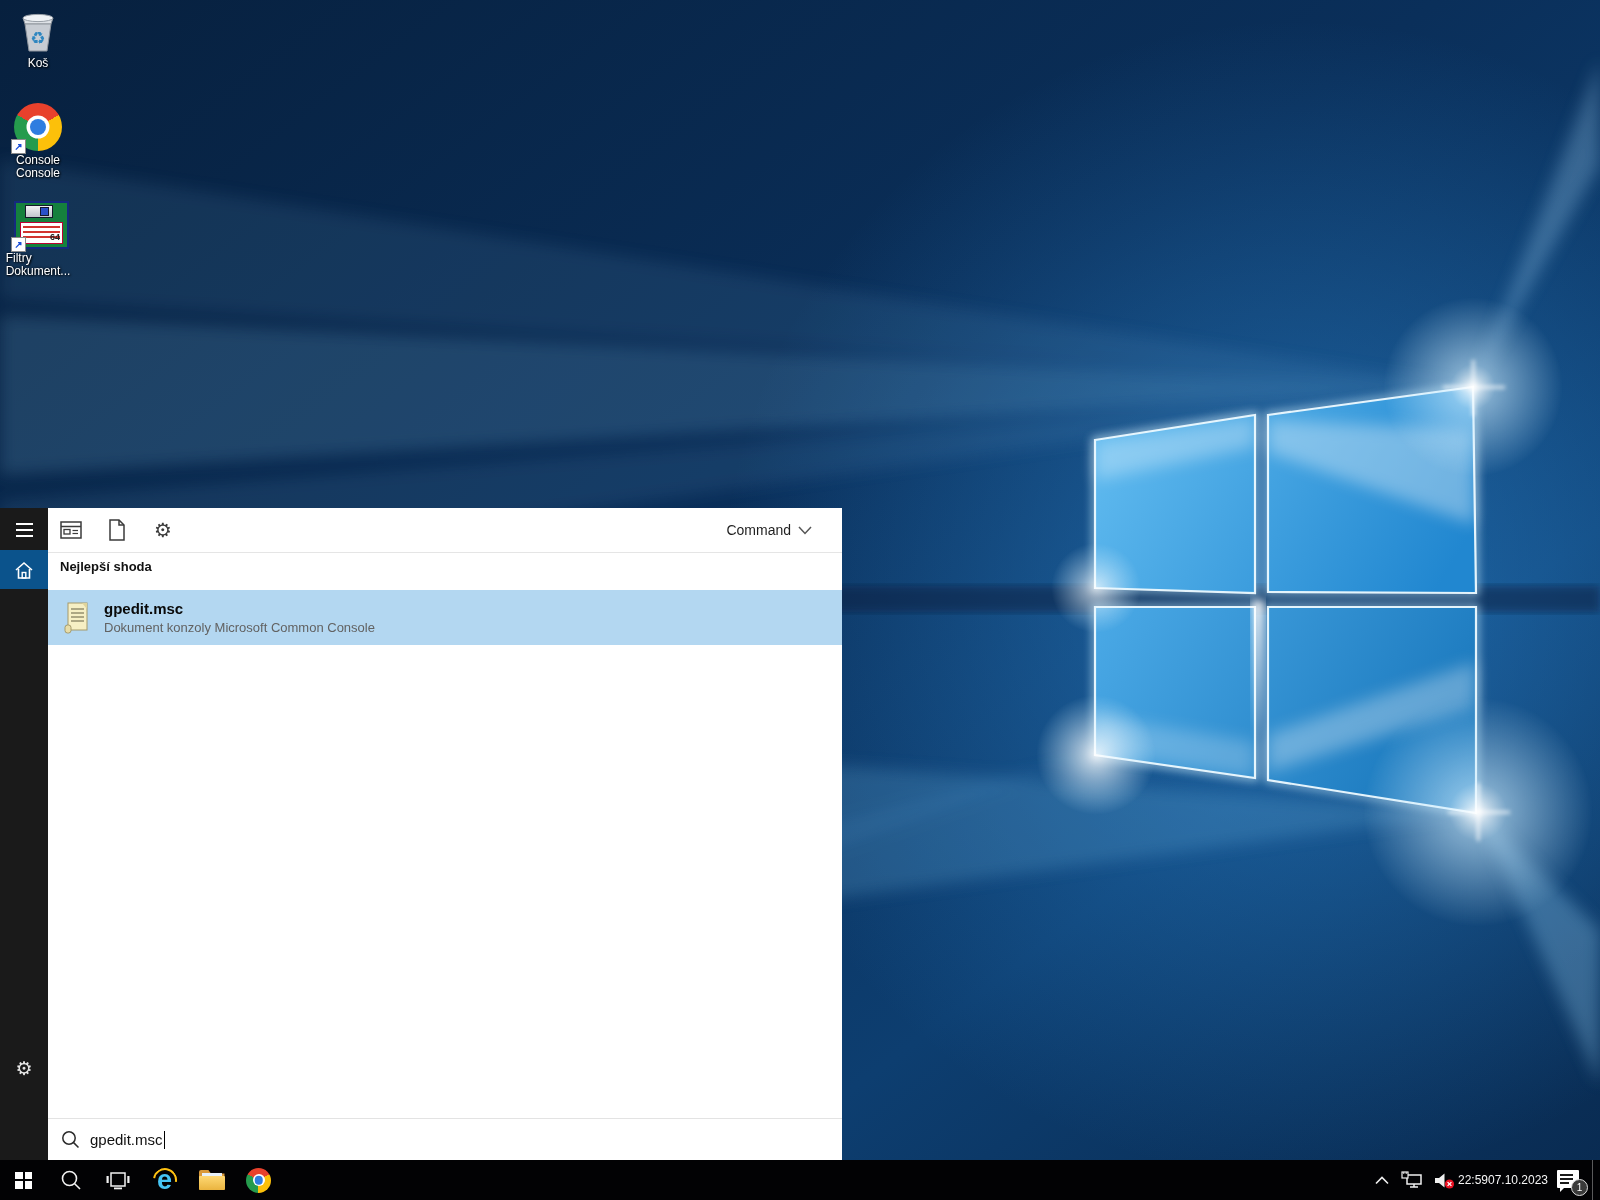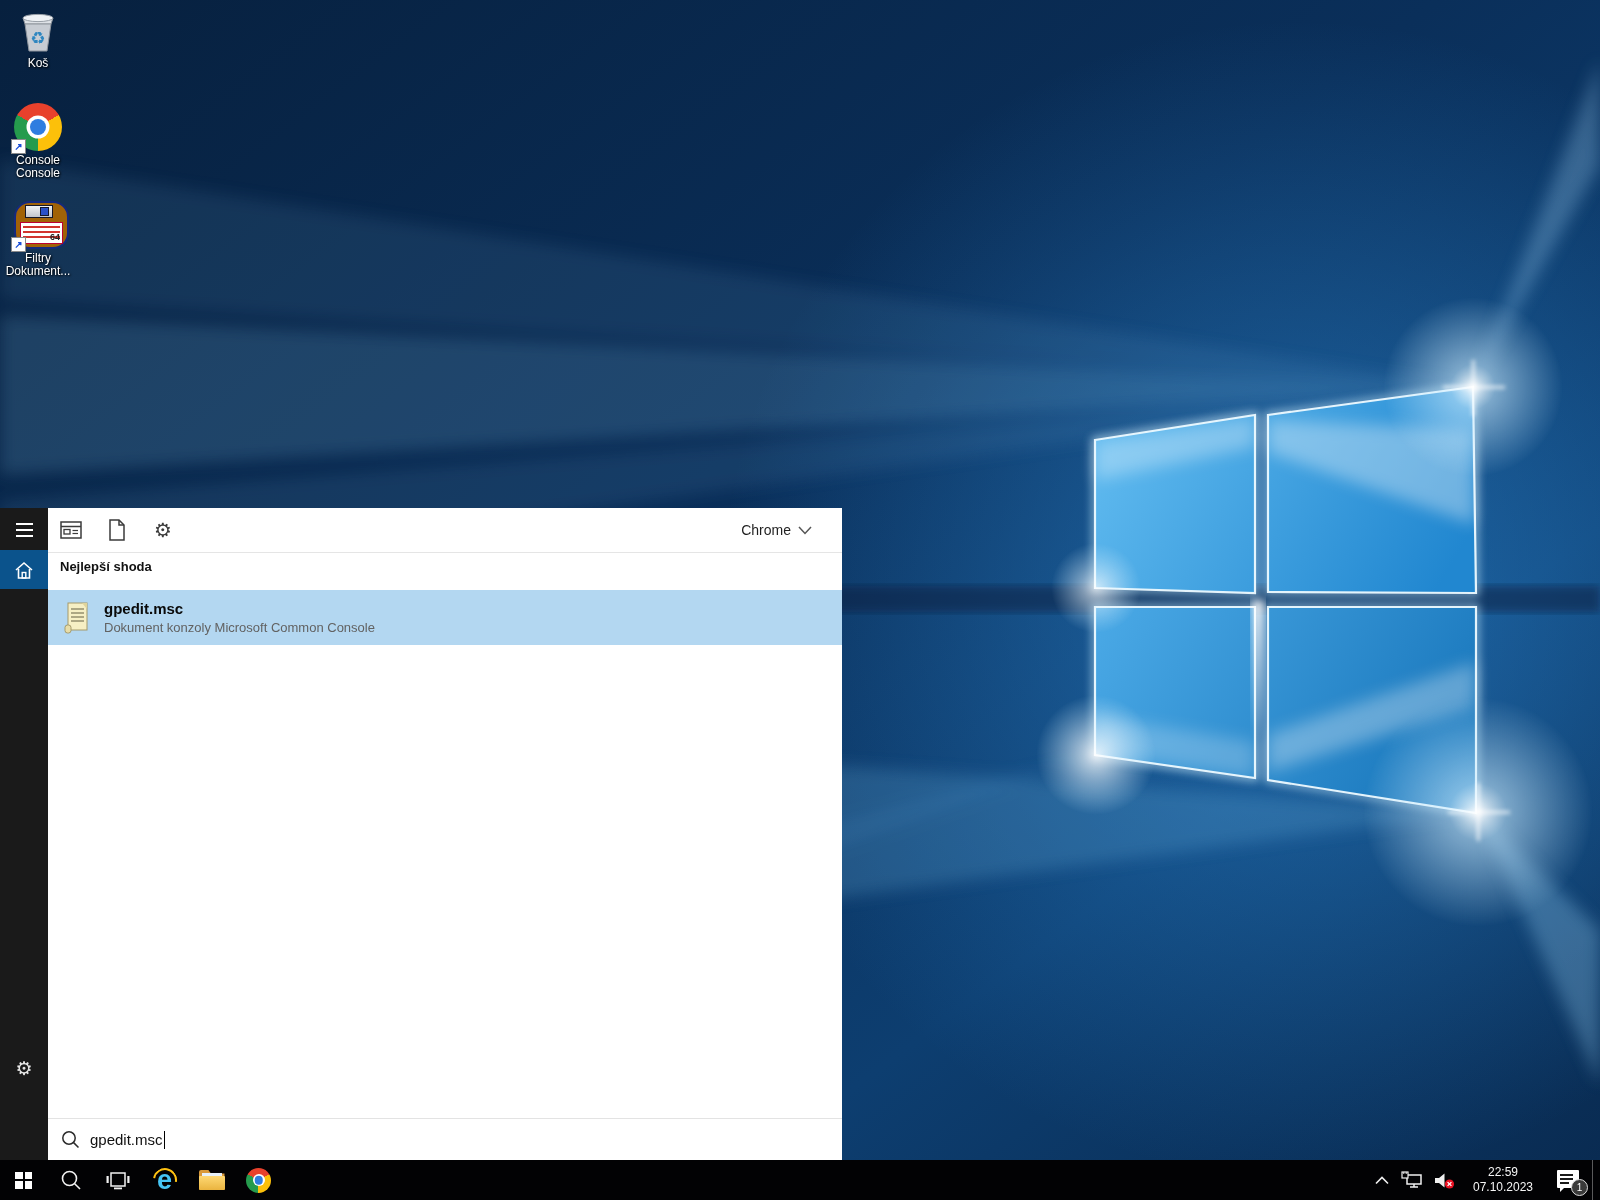--- a/index.html
+++ b/index.html
@@ -6,31 +6,31 @@
   html,body { width:1600px; height:1200px; overflow:hidden; background:#000;
               font-family:"Liberation Sans", sans-serif; }
   .screen { position:relative; width:1600px; height:1200px; overflow:hidden; }
 
   
   .wallpaper { position:absolute; inset:0; }
 
   
   .desktop-icon { position:absolute; left:2px; width:72px; display:flex;
                   flex-direction:column; align-items:center; gap:3px; cursor:default; }
-  .desktop-icon .dlabel { color:#fff; font-size:12px; line-height:13px; text-align:center;
+  .desktop-icon .dlabel { color:#fff; font-size:12px; line-height:13px; text-align:left;
                   text-shadow:1px 1px 2px rgba(0,0,0,.95), 0 0 3px rgba(0,0,0,.8); }
   .icon-stack { position:relative; width:48px; height:48px; }
   .chrome-ball { width:48px; height:48px; border-radius:50%;
      background:conic-gradient(from 60deg, #fcc00a 0 120deg, #259b4d 0 240deg, #e8412c 0 360deg);
      position:relative; }
   .chrome-ball::before { content:""; position:absolute; left:50%; top:50%; width:23px; height:23px;
      transform:translate(-50%,-50%); background:#fff; border-radius:50%; }
   .chrome-ball::after { content:""; position:absolute; left:50%; top:50%; width:16px; height:16px;
      transform:translate(-50%,-50%); background:#2f7de0; border-radius:50%; }
-  .tc-body { width:55px; height:48px; background:#a16207; border:2px solid #15297e; border-radius:16px; position:relative; }
+  .tc-body { width:55px; height:48px; background:#15803d; border:2px solid #15297e; border-radius:0; position:relative; }
   .tc-shutter { position:absolute; top:2px; left:9px; width:28px; height:13px;
      background:linear-gradient(#f2f2f4,#c2c5cc); border:1px solid #15172b; }
   .tc-shutter::after { content:""; position:absolute; right:3px; top:1px; bottom:1px; width:7px;
      background:#2a50c8; border:1px solid #15172b; }
   .tc-label { position:absolute; left:4px; right:4px; top:19px; bottom:3px; background:#fff;
      border:1px solid #b03; overflow:hidden; }
   .tc-line { height:2px; background:#d2342e; margin:3px 2px 0 2px; }
   .tc-num { position:absolute; right:2px; bottom:1px; font-size:9px; font-weight:bold; color:#222;
      letter-spacing:0; }
   .shortcut-badge { position:absolute; left:-3px; bottom:-3px; width:15px; height:15px; background:#fff;
@@ -70,21 +70,21 @@
   .caret { width:1px; height:18px; background:#000; margin-left:1px; }
 
   
   .taskbar { position:absolute; left:0; bottom:0; width:1600px; height:40px; background:#020204;
      display:flex; align-items:stretch; }
   .task-btn { width:47px; height:40px; display:flex; align-items:center; justify-content:center; cursor:pointer; }
   .start-grid { width:17px; height:17px; display:grid; grid-template-columns:1fr 1fr; grid-template-rows:1fr 1fr; gap:2px; }
   .start-grid b { background:#fff; }
   .tray { margin-left:auto; display:flex; align-items:stretch; }
   .tray-btn { display:flex; align-items:center; justify-content:center; cursor:pointer; }
-  .clock-block { width:86px; display:flex; flex-direction:column; align-items:center; justify-content:center;
+  .clock-block { width:86px; display:flex; flex-direction:row; align-items:center; justify-content:center;
      color:#f5f5f5; font-size:12px; line-height:15px; cursor:pointer; }
   .ie-wrap { position:relative; width:28px; height:28px; display:flex; align-items:center; justify-content:center; }
   .ie-e { font-size:27px; font-weight:bold; color:#45c5f5; line-height:28px; }
   .ie-ring { position:absolute; inset:2px; border-radius:50%; border:2.5px solid transparent;
      border-top-color:#fdc112; border-right-color:#fdc112; transform:rotate(-35deg); }
   .fe-icon { position:relative; width:26px; height:20px; }
   .fe-back { position:absolute; inset:0; background:#d9993a; border-radius:2px;
      clip-path:polygon(0 0, 38% 0, 48% 18%, 100% 18%, 100% 100%, 0 100%); }
   .fe-sheet { position:absolute; top:3px; left:3px; right:3px; height:6px; background:#e7f0f8; }
   .fe-front { position:absolute; left:0; right:0; bottom:0; height:14px;
@@ -309,21 +309,21 @@
           <svg width="18" height="22" viewBox="0 0 18 22">
             <path d="M2 1 H11 L16 6 V21 H2 Z" fill="none" stroke="#3b3b3b" stroke-width="1.5"></path>
             <path d="M11 1 V6 H16" fill="none" stroke="#3b3b3b" stroke-width="1.5"></path>
           </svg>
         </div>
         <div class="tb-icon tb-gear">
           <span>⚙</span>
         </div>
         <div class="tb-spacer"></div>
         <div class="filters-button">
-          <span class="filters-label">Chrome</span>
+          <span class="filters-label">Command</span>
           <svg width="14" height="9" viewBox="0 0 14 9">
             <polyline points="1,1 7,7.5 13,1" fill="none" stroke="#555" stroke-width="1.5"></polyline>
           </svg>
         </div>
       </div>
       <div class="topbar-sep"></div>
 
       <div class="section-label">Nejlepší shoda</div>
 
       <div class="result-row">

